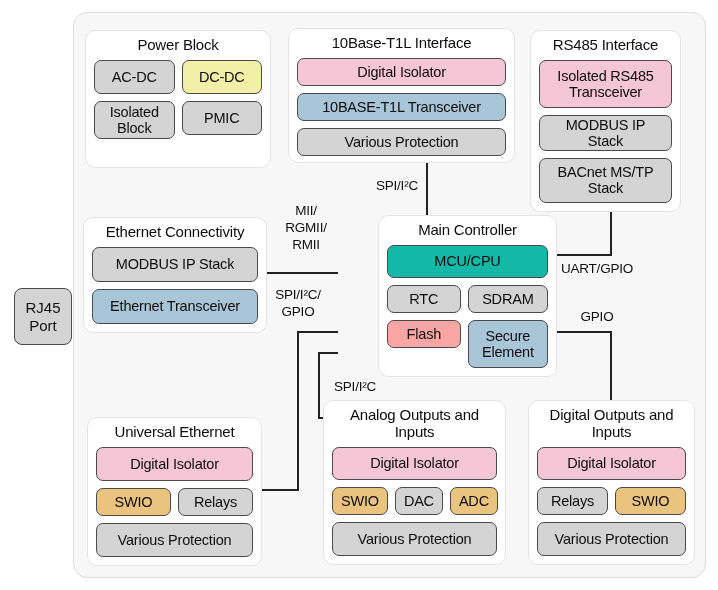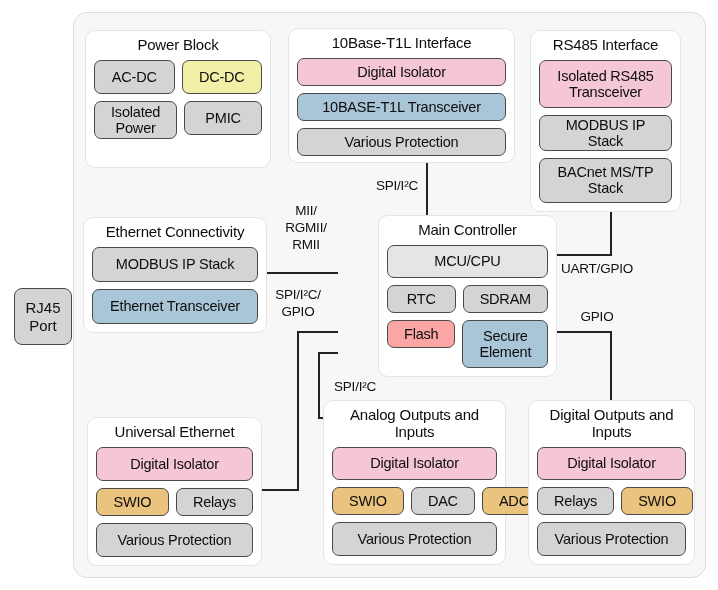--- a/index.html
+++ b/index.html
@@ -43,21 +43,21 @@
   .chip-row.top { align-items:flex-start; }
   .chip {
     border:1.7px solid #4a4a4a;
     border-radius:7px;
     background:#d4d4d4;
     display:flex; align-items:center; justify-content:center;
     text-align:center;
     font-size:14.5px;
     line-height:1.12;
     min-height:28px;
-    padding:2px 16px;
+    padding:2px 8px;
     color:#0d0d0d;
     letter-spacing:-0.2px;
     flex:1;
   }
   .chip.w-lg { flex:1.12; }
   .card-power .chip { min-height:34px; }
   .rj45 {
     position:absolute;
     left:14px; top:288px; width:58px; height:57px;
     border:1.7px solid #4a4a4a;
@@ -113,21 +113,21 @@
   <div class="rj45" style="background: rgb(212, 212, 212);">RJ45 Port</div>
 
   <div class="card card-power" style="left:85px;top:30px;width:186px;height:138px;">
     <div class="card-title">Power Block</div>
     <div class="chips">
       <div class="chip-row">
         <div class="chip" style="background: rgb(212, 212, 212);">AC-DC</div>
         <div class="chip" style="background: rgb(242, 239, 166);">DC-DC</div>
       </div>
       <div class="chip-row top">
-        <div class="chip" style="background: rgb(212, 212, 212);">Isolated Power</div>
+        <div class="chip" style="background: rgb(212, 212, 212);">Isolated Block</div>
         <div class="chip" style="background: rgb(212, 212, 212);">PMIC</div>
       </div>
     </div>
   </div>
 
   <div class="card" style="left:288px;top:28px;width:227px;height:135px;">
     <div class="card-title">10Base-T1L Interface</div>
     <div class="chips">
       <div class="chip" style="background: rgb(245, 198, 213);">Digital Isolator</div>
       <div class="chip" style="background: rgb(169, 198, 216);">10BASE-T1L Transceiver</div>
@@ -148,21 +148,21 @@
     <div class="card-title">Ethernet Connectivity</div>
     <div class="chips">
       <div class="chip" style="background: rgb(212, 212, 212);">MODBUS IP Stack</div>
       <div class="chip" style="background: rgb(169, 198, 216);">Ethernet Transceiver</div>
     </div>
   </div>
 
   <div class="card" style="left:338px;top:215px;width:179px;height:162px;margin-left:40px;">
     <div class="card-title">Main Controller</div>
     <div class="chips">
-      <div class="chip" style="background: #e5e5e5;">MCU/CPU</div>
+      <div class="chip" style="background: #14b8a6;">MCU/CPU</div>
       <div class="chip-row">
         <div class="chip" style="background: rgb(212, 212, 212);">RTC</div>
         <div class="chip w-lg" style="background: rgb(212, 212, 212);">SDRAM</div>
       </div>
       <div class="chip-row top" style="flex:1;">
         <div class="chip" style="background: #fca5a5;">Flash</div>
         <div class="chip w-lg" style="min-height: 48px; background: rgb(169, 198, 216);">Secure Element</div>
       </div>
     </div>
   </div>

